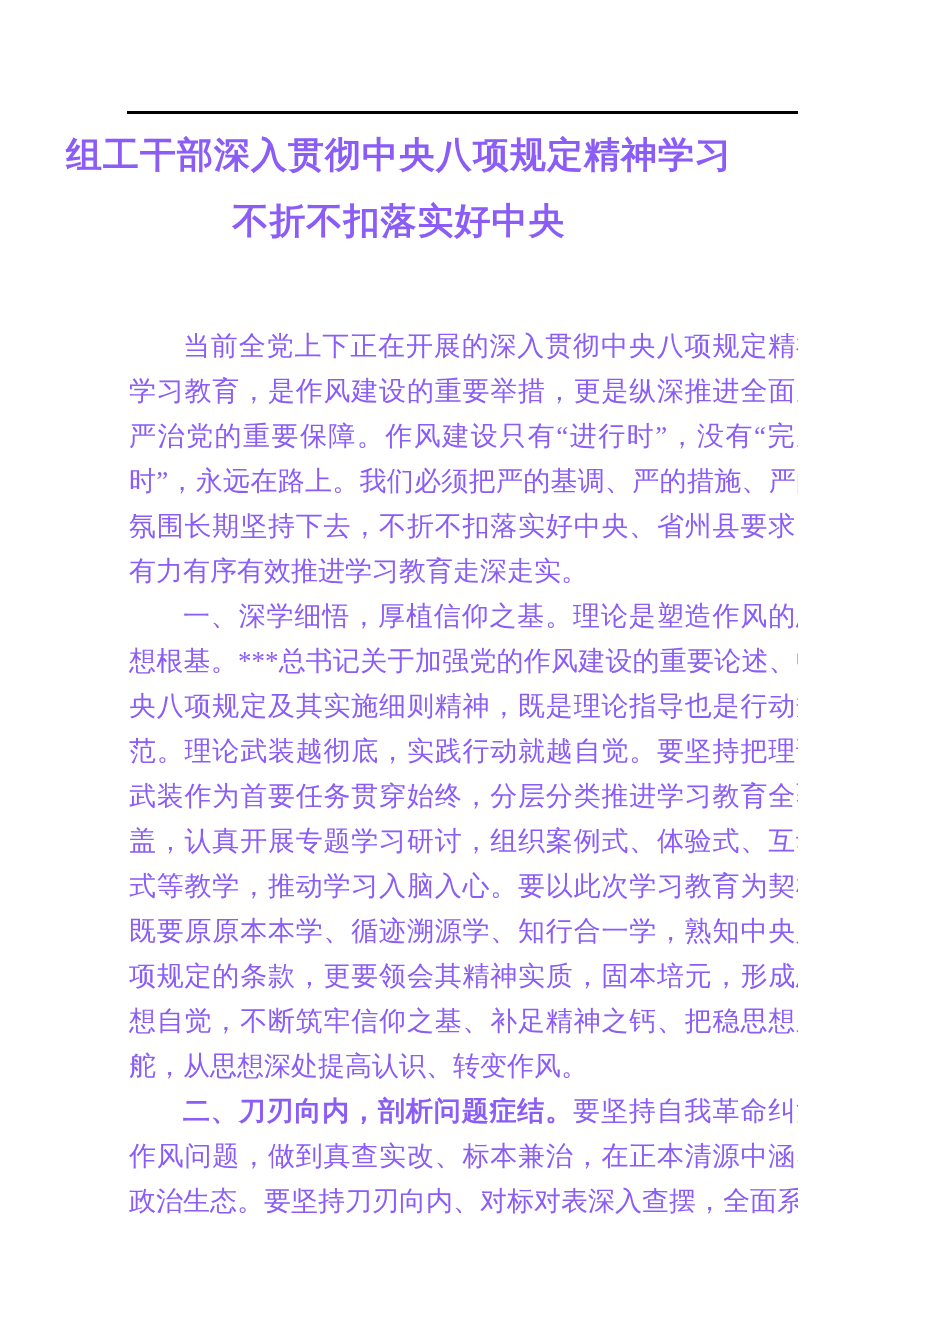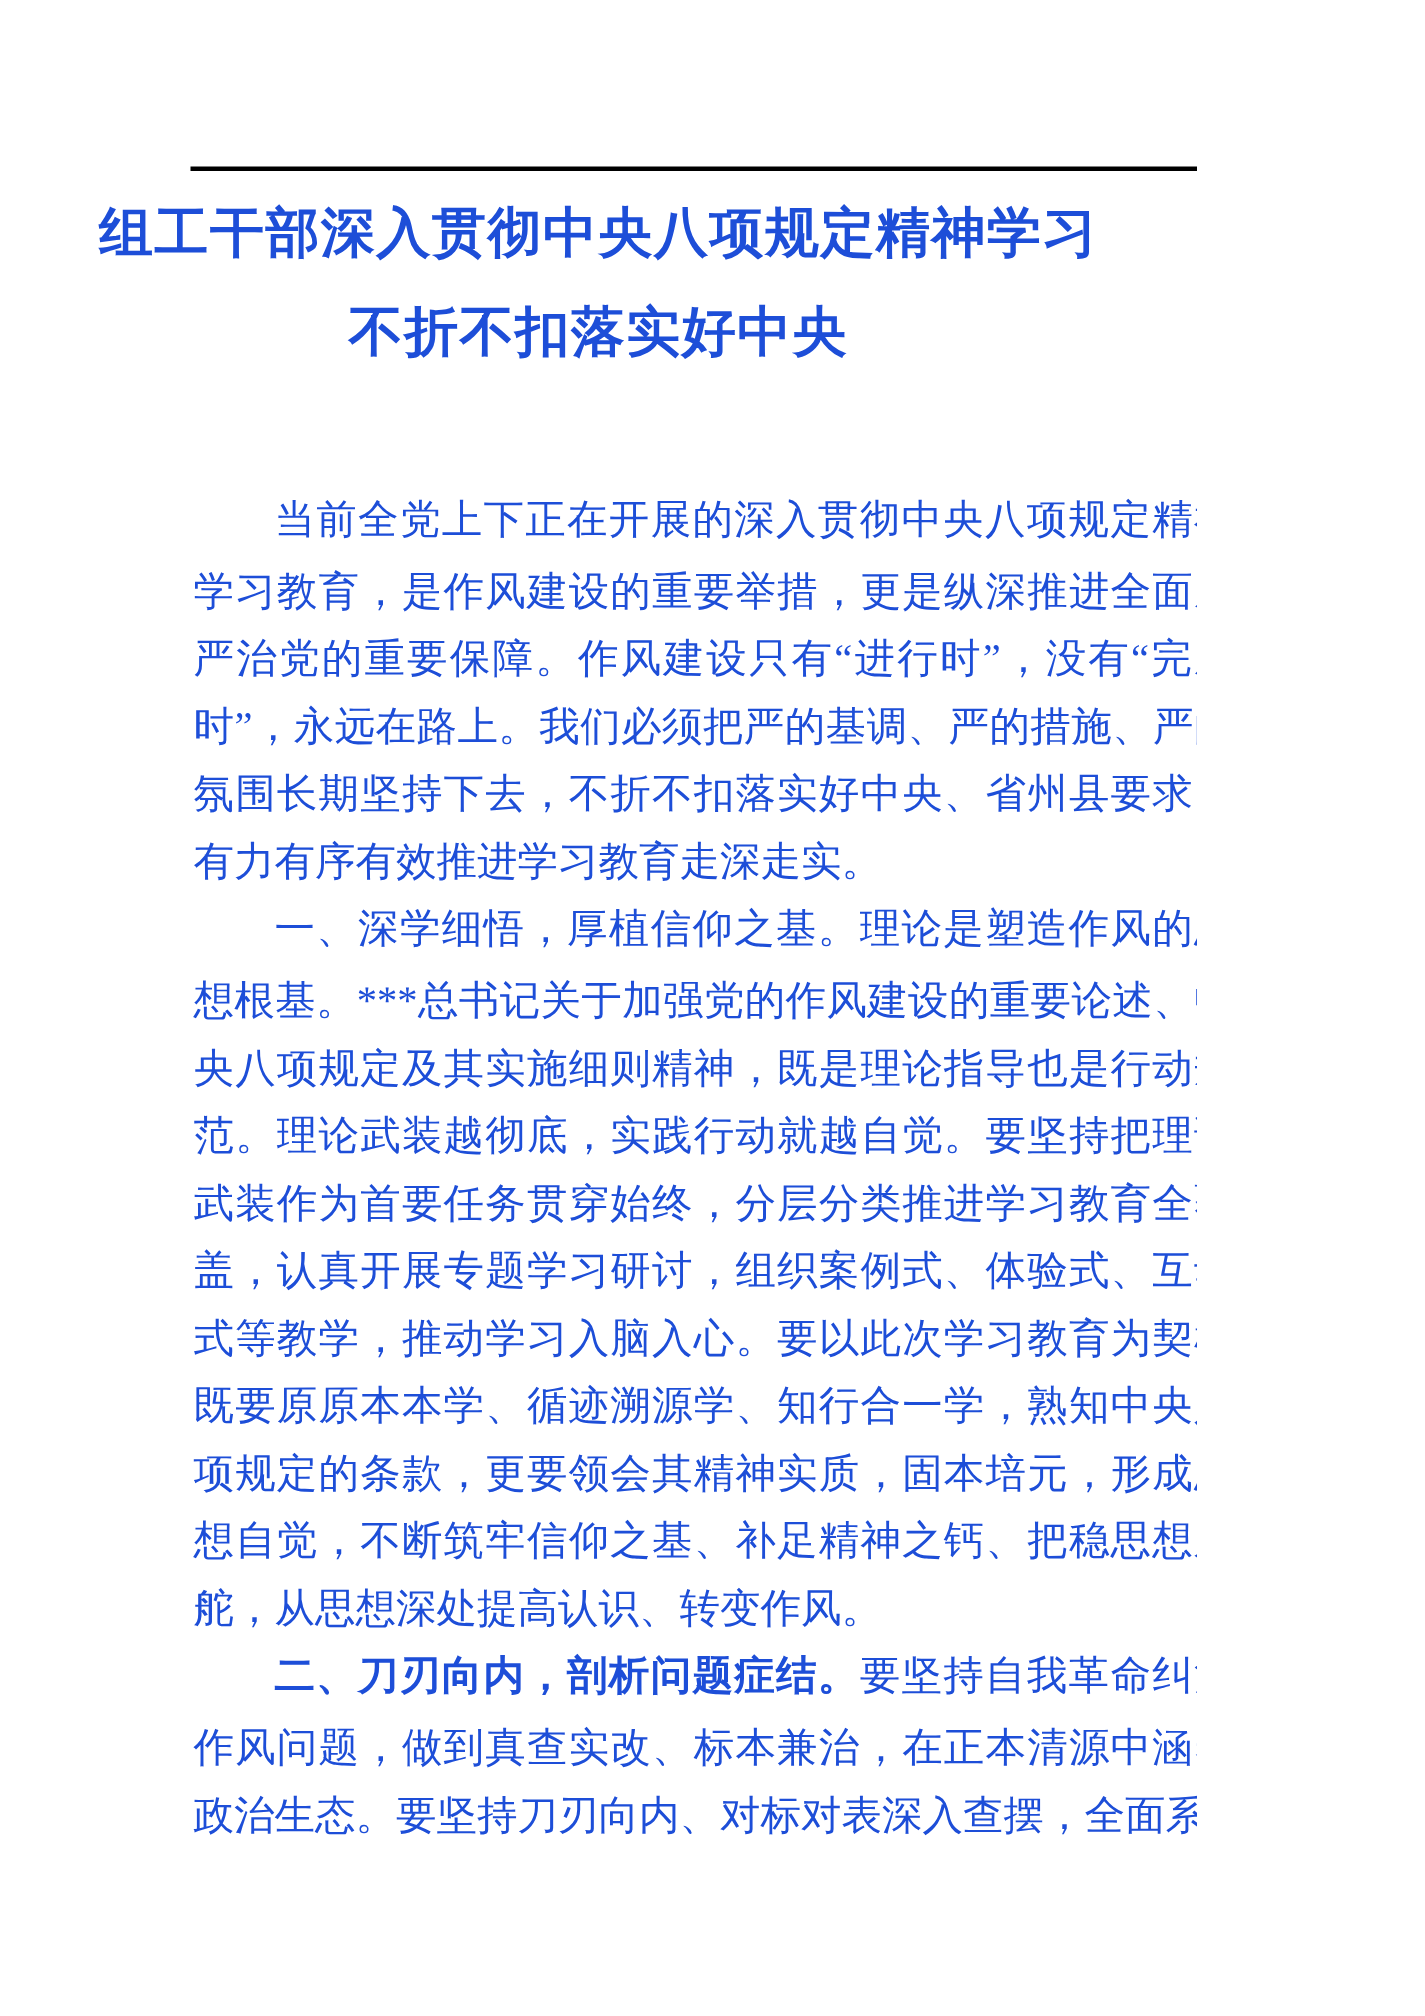--- a/index.html
+++ b/index.html
@@ -5,21 +5,21 @@
   html, body {
     margin: 0;
     padding: 0;
     background: #ffffff;
   }
   .page {
     position: relative;
     width: 798px;
     height: 1344px;
     background: #ffffff;
-    color: #1d4ed8;
+    color: #8b5cf6;
     font-family: "Liberation Serif", "DejaVu Serif", serif;
     overflow: hidden;
   }
   .title-rule {
     position: absolute;
     left: 127px;
     top: 111px;
     width: 696px;
     height: 3px;
     background: #000000;
@@ -48,21 +48,21 @@
     line-height: 45px;
     text-align: justify;
   }
   .doc-body p {
     margin: 0;
     padding: 0;
     text-indent: 2em;
   }
   .para-lead {
     font-weight: bold;
-    font-family: Liberation Mono, monospace;
+    font-family: Liberation Sans, sans-serif;
   }
 </style>
 </head>
 <body>
 
 <div class="page">
 
   <div class="title-rule"></div>
 
   <h1 class="doc-title">

